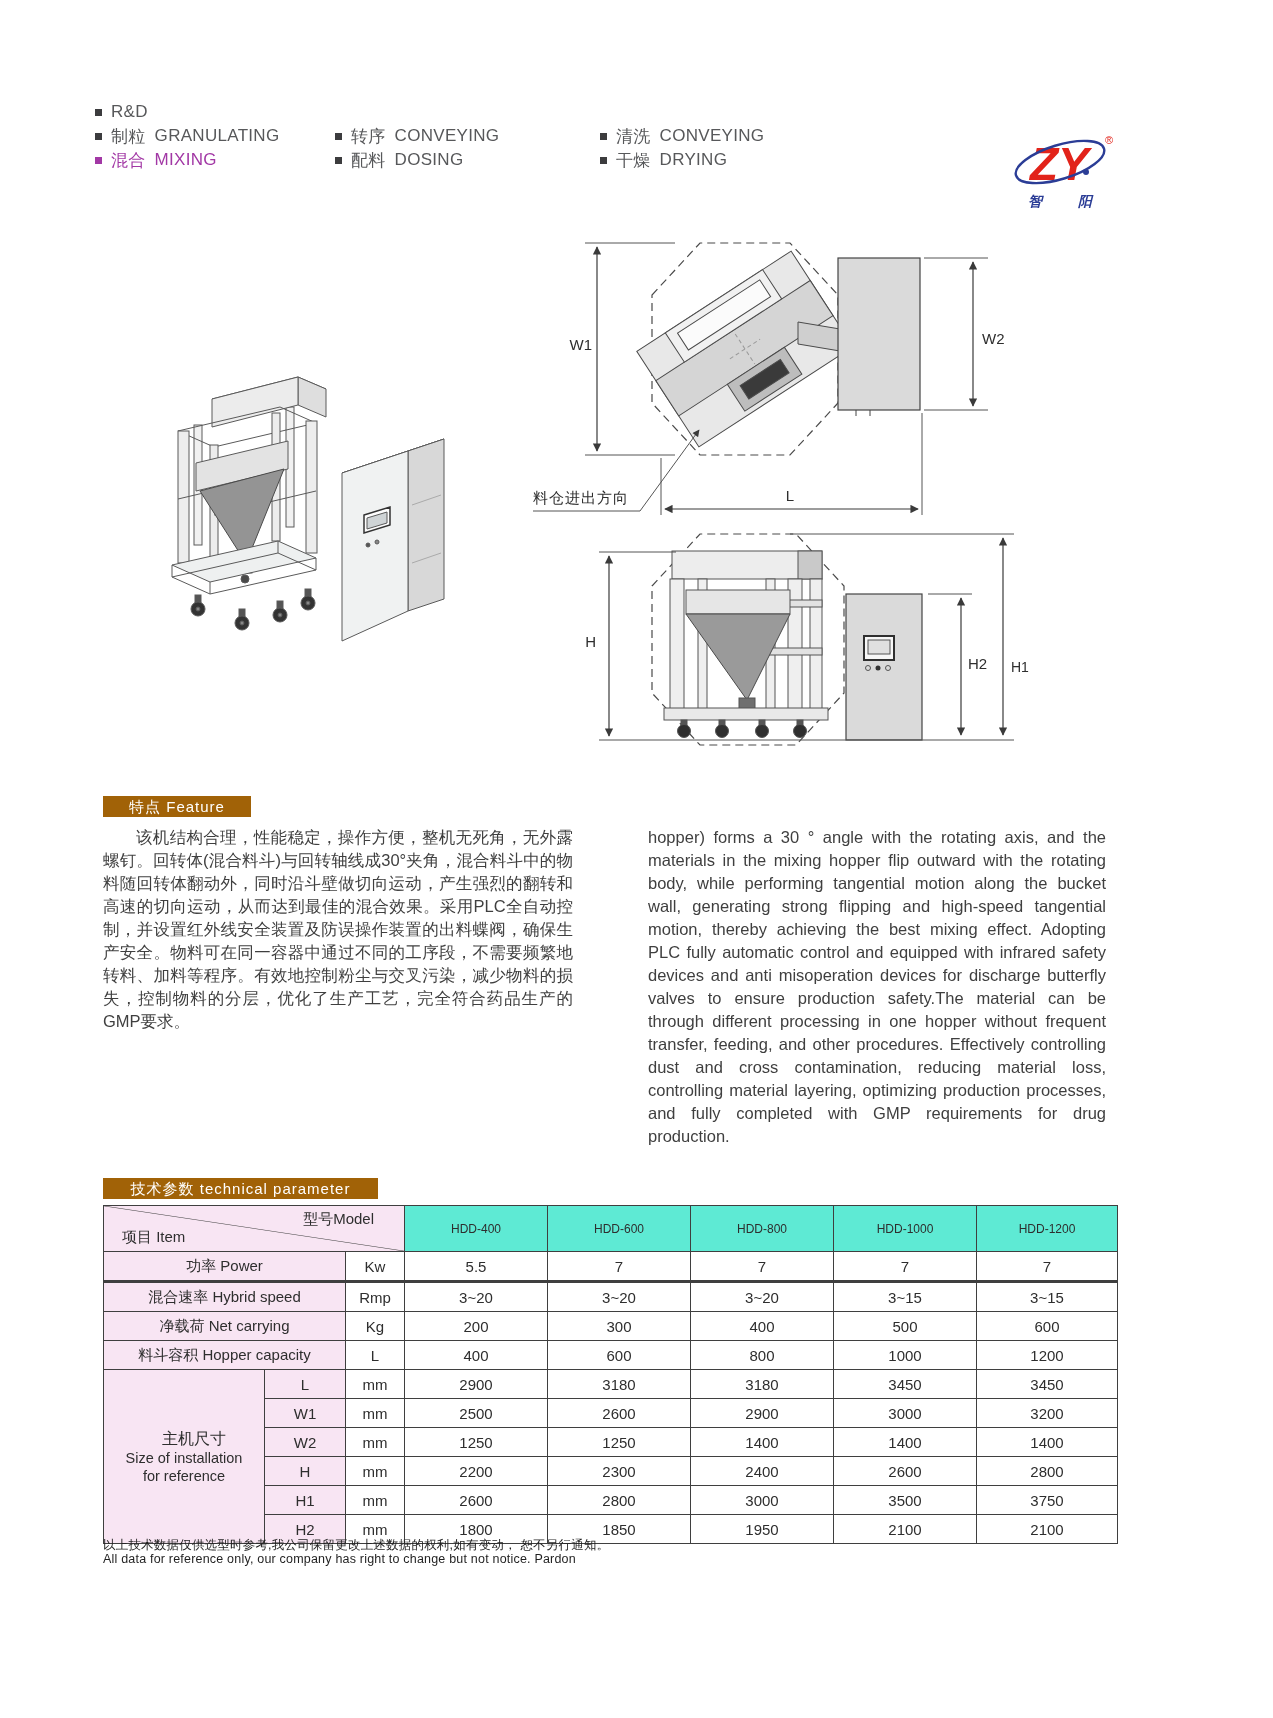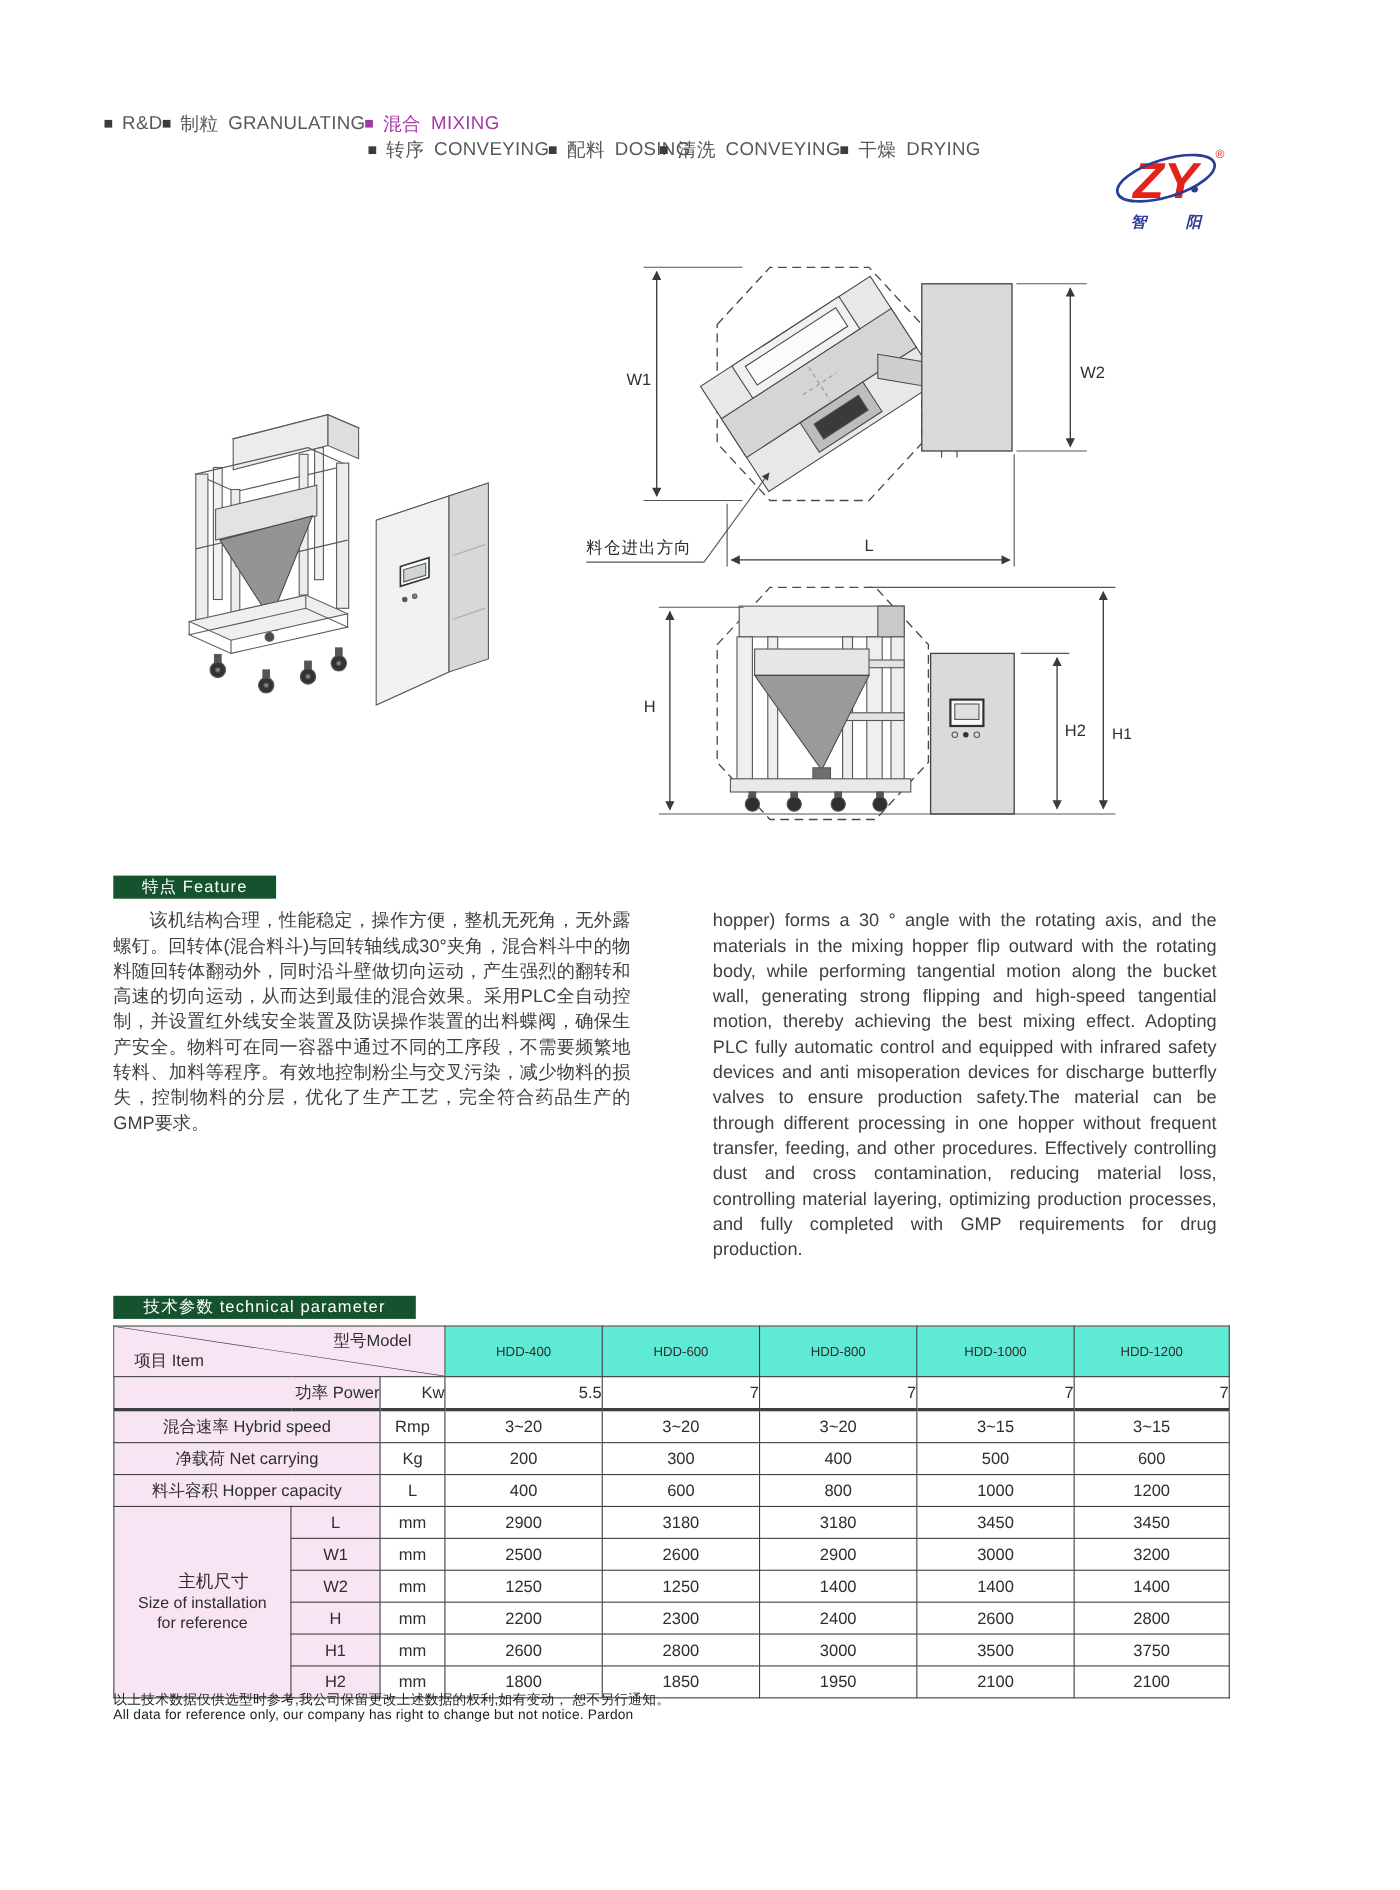--- a/index.html
+++ b/index.html
@@ -1,45 +1,45 @@
 <!DOCTYPE html>
 <html><head>
 <meta charset="utf-8">
 <style>
   html,body{margin:0;padding:0;background:#fff;}
   .page{position:relative;width:1273px;height:1718px;background:#ffffff;overflow:hidden;
         font-family:"Liberation Sans","DejaVu Sans",sans-serif;color:#3f3f3f;}
 
   
-  .cat-col{position:absolute;display:flex;}
+  .cat-col{position:absolute;display:flex;flex-direction:column;}
   .cat{display:flex;align-items:center;height:24px;font-size:17px;color:#57585a;letter-spacing:.3px;}
   .bullet{width:7px;height:7px;background:#3c3c3e;margin-right:9px;flex:none;}
   .cat .zh{margin-right:9px;}
   .cat.active{color:#a238a5;}
   .cat.active .bullet{background:#a238a5;}
 
   
-  .badge{position:absolute;background:#14532d;color:#ffffff;font-size:15px;
+  .badge{position:absolute;background:#a16207;color:#ffffff;font-size:15px;
          height:21px;line-height:21px;text-align:center;letter-spacing:1px;}
 
   
   .col-text{position:absolute;font-size:16.5px;line-height:23px;text-align:justify;color:#3f3f3f;}
   .col-text p{margin:0;}
   .col-text p.indent{text-indent:2em;}
   .col-text p.gap{margin-top:12px;}
 
   
   table.ptable{position:absolute;left:103px;top:1205px;border-collapse:collapse;
                table-layout:fixed;font-size:15px;color:#2e2e2e;}
   .ptable td,.ptable th{border:1px solid #3f3f3f;text-align:center;vertical-align:middle;
                padding:0;height:28px;font-weight:normal;}
   .ptable th{height:45px;}
   .ptable .lab{background:#f8e5f3;}
   .ptable .model{background:#5eead4;font-size:12px;}
-  .ptable tr.thick td{border-bottom:3px solid #3f3f3f;text-align:right;}
+  .ptable tr.thick td{border-bottom:3px solid #3f3f3f;}
   .diag-cell{background:#f8e5f3;position:relative;padding:0;}
   .diag-cell svg{position:absolute;left:0;top:0;width:100%;height:100%;}
   .diag-item{position:absolute;left:18px;bottom:4px;font-size:15px;}
   .diag-model{position:absolute;right:30px;top:4px;font-size:15px;}
   .merged .zh{font-size:16px;line-height:20px;margin-left:20px;}
   .merged .en{font-size:14.5px;line-height:18px;}
 
   
   .note{position:absolute;font-size:12.5px;line-height:14px;color:#1f1f1f;letter-spacing:.2px;}
   svg text{font-family:"Liberation Sans","DejaVu Sans",sans-serif;}

